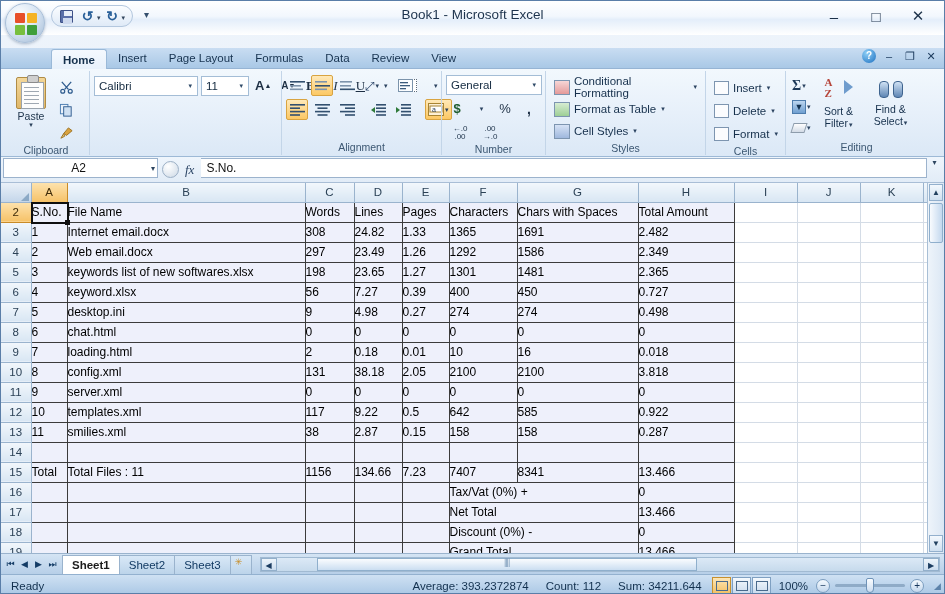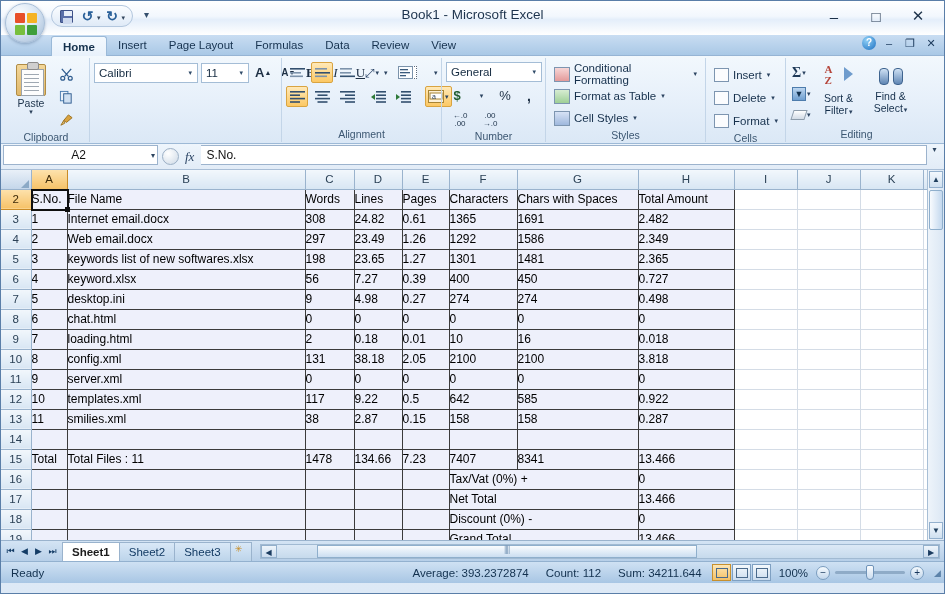--- a/index.html
+++ b/index.html
@@ -62,21 +62,21 @@
   .win-btn {
     width:40px; height:26px; display:flex; align-items:center; justify-content:center;
     font-size:15px; color:#1b3048; cursor:pointer; background:transparent;
   }
 
   
   .tabstrip {
     height:21px; position:relative;
     background:linear-gradient(#c9ddf2,#a9c8e6);
     border-bottom:1px solid #96b4d4;
-    padding-left:50px; display:flex; align-items:flex-end;
+    padding-left:50px; display:flex; align-items:flex-end;margin-top:13px;
   }
   .tab {
     height:20px; padding:0 11px; line-height:20px; font-size:11.5px;
     color:#16324f; cursor:pointer; border-radius:3px 3px 0 0;
   }
   .tab.active {
     background:linear-gradient(#f4f9fe,#e8f1fb);
     border:1px solid #9ab9d8; border-bottom:none;
     font-weight:bold; color:#15314d; position:relative; top:1px;
   }
@@ -715,21 +715,21 @@
           <td class="cell"></td>
           <td class="cell"></td>
         </tr>
 
         <tr>
           <td class="rowh">3</td>
           <td class="cell data lborder">1</td>
           <td class="cell data">Internet email.docx</td>
           <td class="cell data">308</td>
           <td class="cell data">24.82</td>
-          <td class="cell data">0.61</td>
+          <td class="cell data">1.33</td>
           <td class="cell data">1365</td>
           <td class="cell data">1691</td>
           <td class="cell data">2.482</td>
           <td class="cell"></td>
           <td class="cell"></td>
           <td class="cell"></td>
           <td class="cell"></td>
         </tr>
         <tr>
           <td class="rowh">4</td>
@@ -895,21 +895,21 @@
           <td class="cell"></td>
           <td class="cell"></td>
           <td class="cell"></td>
           <td class="cell"></td>
         </tr>
 
         <tr>
           <td class="rowh">15</td>
           <td class="cell data lborder">Total</td>
           <td class="cell data">Total Files : 11</td>
-          <td class="cell data">1478</td>
+          <td class="cell data">1156</td>
           <td class="cell data">134.66</td>
           <td class="cell data">7.23</td>
           <td class="cell data">7407</td>
           <td class="cell data">8341</td>
           <td class="cell data">13.466</td>
           <td class="cell"></td>
           <td class="cell"></td>
           <td class="cell"></td>
           <td class="cell"></td>
         </tr>

